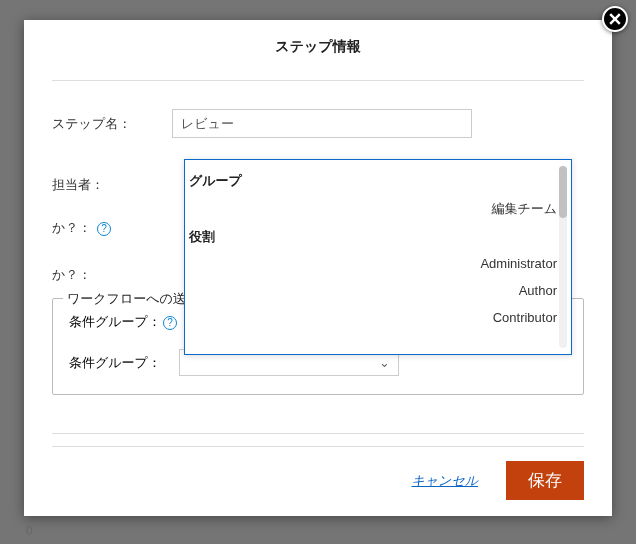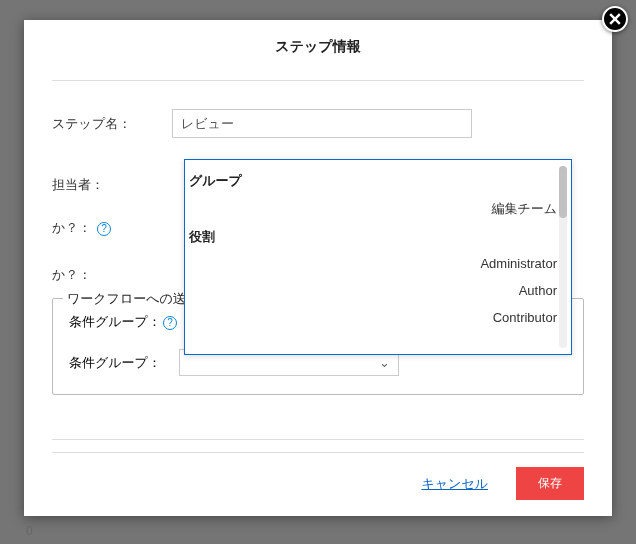--- a/index.html
+++ b/index.html
@@ -184,27 +184,28 @@
     display: flex;
     justify-content: flex-end;
     align-items: center;
     gap: 28px;
   }
   .cancel-link {
     color: #0b63c4;
     text-decoration: underline;
     font-size: 13px;
     cursor: pointer;
+    font-style: italic;
   }
   .save-btn {
-    background: #ef4444;
+    background: #c2410c;
     color: #fff;
     border: none;
     padding: 8px 22px;
-    font-size: 12px;
+    font-size: 17px;
     cursor: pointer;
   }
   .bottom-zero {
     position: absolute;
     left: 26px;
     bottom: 6px;
     color: #666;
     font-size: 12px;
   }
 </style>

